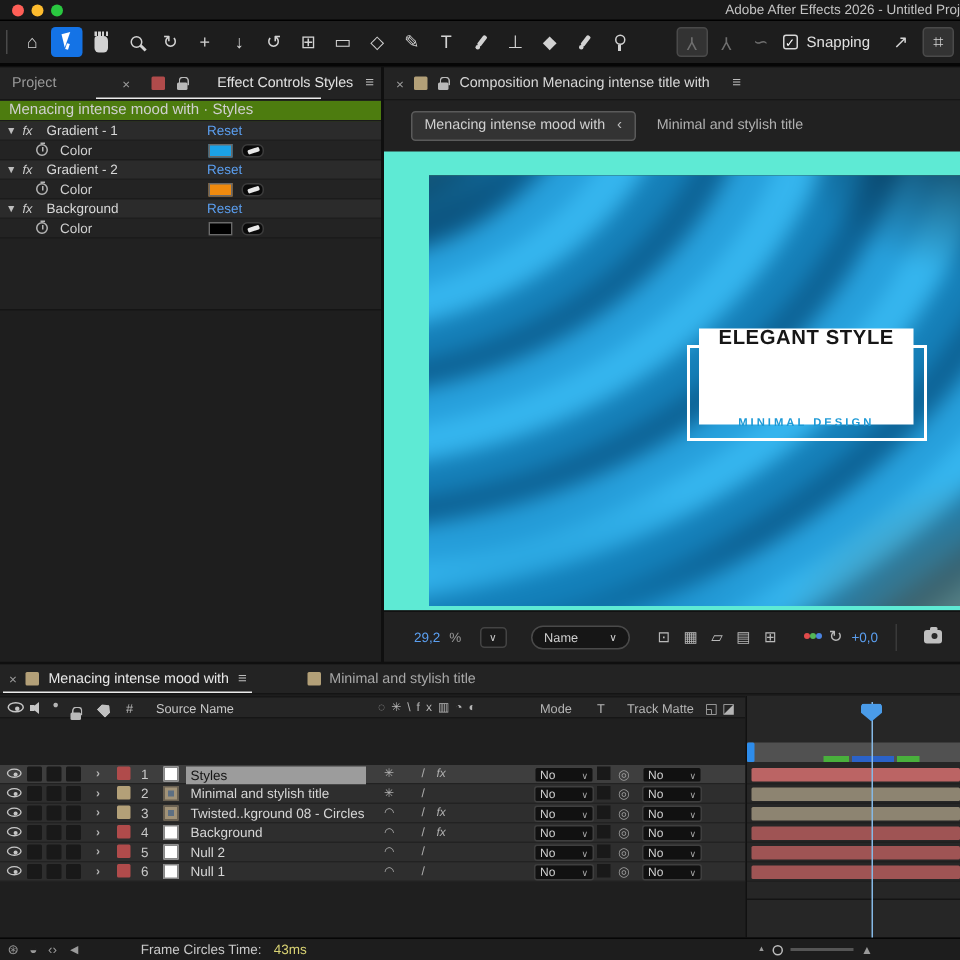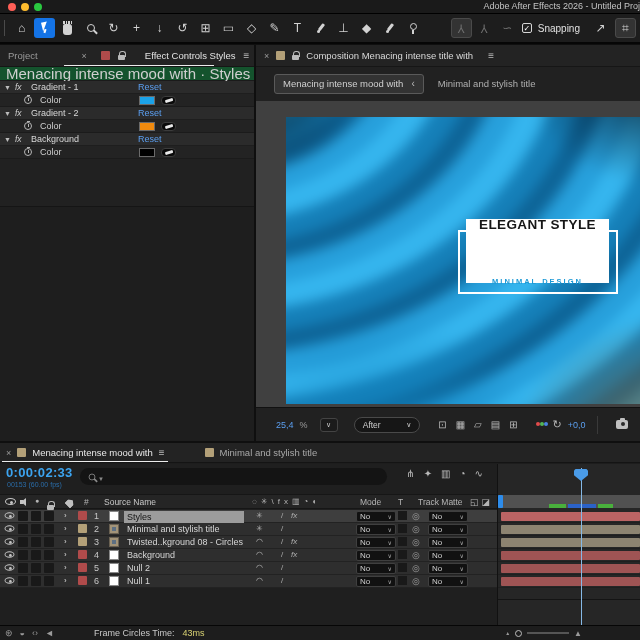--- a/index.html
+++ b/index.html
@@ -84,22 +84,22 @@
 
   .ptabs { position:relative; height:22px; background:#232323; border-bottom:1px solid #161616;
     display:flex; align-items:center; font-size:9.5px; }
   .ptab-dim { color:#9a9a9a; }
   .xclose { color:#9a9a9a; font-size:9px; }
   .chip { width:9px; height:9px; border-radius:1px; display:inline-block; }
   .menu-ic { color:#bdbdbd; font-size:10px; }
   .active-underline { position:absolute; height:1px; background:#ececec; bottom:0; }
 
   
-  .fx-subtitle { height:14px; display:flex; align-items:center; padding-left:6px; font-size:15px;
-    color:#cfcfcf; background:#14532d; border-bottom:1px solid #1a1a1a; }
+  .fx-subtitle { height:14px; display:flex; align-items:center; padding-left:6px; font-size:10px;
+    color:#cfcfcf; background:#4d7c0f; border-bottom:1px solid #1a1a1a; }
   .fx-rows { }
   .fx-row, .prop-row { position:relative; height:13px; font-size:9px; display:flex; align-items:center; }
   .fx-row { background:#2b2b2b; border-bottom:1px solid #1e1e1e; }
   .prop-row { background:#232323; border-bottom:1px solid #1b1b1b; }
   .fx-row .twirl { position:absolute; left:4px; color:#bdbdbd; font-size:7px; }
   .fx-row .fxbadge, .lfx { font-style:italic; font-size:8.5px; color:#cfcfcf; }
   .fx-row .fxbadge { position:absolute; left:15px; }
   .fx-row .ename { position:absolute; left:31px; color:#d8d8d8; }
   .fx-row .reset { position:absolute; left:138px; color:#5b9ff0; }
   .prop-row .ci-stopwatch { position:absolute; left:24px; }
@@ -110,21 +110,21 @@
 
   
   .comp-head { height:22px; background:#232323; border-bottom:1px solid #161616; display:flex;
     align-items:center; gap:7px; padding-left:8px; font-size:9.5px; color:#d8d8d8; }
   .comp-head .menu-ic { margin-left:8px; }
   .comp-tabrow { height:33px; background:#212121; display:flex; align-items:center; padding-left:18px; gap:14px; }
   .comp-pill { height:20px; background:#333; border:1px solid #5a5a5a; border-radius:3px;
     display:flex; align-items:center; gap:8px; padding:0 8px; font-size:9.5px; color:#d0d0d0; }
   .comp-pill .chev-l { color:#bdbdbd; font-size:10px; }
   .comp-tab2 { font-size:9.5px; color:#b0b0b0; }
-  .viewport { position:absolute; left:0; right:0; top:56px; bottom:34px; background:#404040; overflow:hidden; }
+  .viewport { position:absolute; left:0; right:0; top:56px; bottom:34px; background:#5eead4; overflow:hidden; }
   .comp-image { position:absolute; left:30px; right:0; top:16px; height:287px; background:#000; overflow:hidden; }
   .swirl { position:absolute; inset:-16px; filter:blur(6px);
     background:
       radial-gradient(95% 95% at 107% 112%, rgba(158,142,94,.95) 0%, rgba(112,103,72,.6) 22%, rgba(60,70,75,0) 48%),
       radial-gradient(60% 55% at 100% -4%, rgba(6,28,44,.85) 0%, rgba(6,28,44,0) 55%),
       radial-gradient(55% 55% at -4% -4%, rgba(5,25,40,.9) 0%, rgba(5,25,40,0) 50%),
       radial-gradient(70% 80% at 30% 115%, rgba(16,130,190,.75) 0%, rgba(16,130,190,0) 60%),
       repeating-radial-gradient(120% 120% at -15% -25%, #35b5ee 0 24px, #157fb8 34px 52px, #0d6396 62px 74px, #27a0dc 86px 108px),
       #1487c2; }
   .title-frame { position:absolute; left:172px; top:113px; width:160px; height:64px; border:2px solid #fff; }
@@ -353,25 +353,25 @@
         <div class="comp-image">
           <div class="swirl"></div>
           <div class="title-frame"></div>
           <div class="title-card">
             <div class="tc-title">ELEGANT STYLE</div>
             <div class="tc-sub" id="overlay-sub" style="color: rgb(30, 154, 214); margin-top: 41px;">MINIMAL DESIGN</div>
           </div>
         </div>
       </div>
       <div class="comp-bottom">
-        <span class="zoom-val">25,4</span>
+        <span class="zoom-val">29,2</span>
         <span class="pct">%</span>
         <span class="mini-btn">∨</span>
         <span class="full-pill">
-          <span>After</span>
+          <span>Name</span>
           <span class="pchev" style="font-size:7px">∨</span>
         </span>
         <span class="vicons">
             <span>⊡</span>
             <span>▦</span>
             <span>▱</span>
             <span>▤</span>
             <span>⊞</span>
           </span>
         <span class="ci ci-rgb" style="margin-left:12px"></span>
@@ -392,35 +392,20 @@
       <span class="menu-ic">≡</span>
       <span class="tl-tab2">
         <span class="chip" id="tl-chip2" style="background: rgb(179, 160, 120);"></span>
         <span>Minimal and stylish title</span>
       </span>
       <div class="active-underline" style="left:2px;width:166px"></div>
     </div>
 
     <div class="tl-body">
       <div class="tl-left">
-        <div class="tl-controls">
-          <span class="timecode">0:00:02:33</span>
-          <span class="frames">00153 (60.00 fps)</span>
-          <span class="searchbox">
-            <span class="ci ci-mag"></span>
-            <span class="sdrop">▼</span>
-          </span>
-          <span class="tlt-icons">
-              <span>⋔</span>
-              <span>✦</span>
-              <span>▥</span>
-              <span>◔</span>
-              <span>∿</span>
-            </span>
-        </div>
         <div class="tl-colhead">
           <span class="ci ci-eye" style="left:5px;top:3px"></span>
           <span class="ci ci-speaker" style="left:20px;top:2.5px"></span>
           <span style="left:35px;font-size:7px">●</span>
           <span class="ci ci-lock" style="left:47px;top:6px"></span>
           <span class="ci ci-tag" style="left:66px;top:4px"></span>
           <span style="left:84px">#</span>
           <span style="left:104px;color:#c8c8c8">Source Name</span>
           <span class="swh" id="switch-head" style="left: 252px; letter-spacing: 4px; font-size: 8px;"><span>◌</span><span>✳</span><span>\</span><span>fx</span><span>▥</span><span>◔</span><span>◐</span></span>
           <span style="left:360px">Mode</span>

